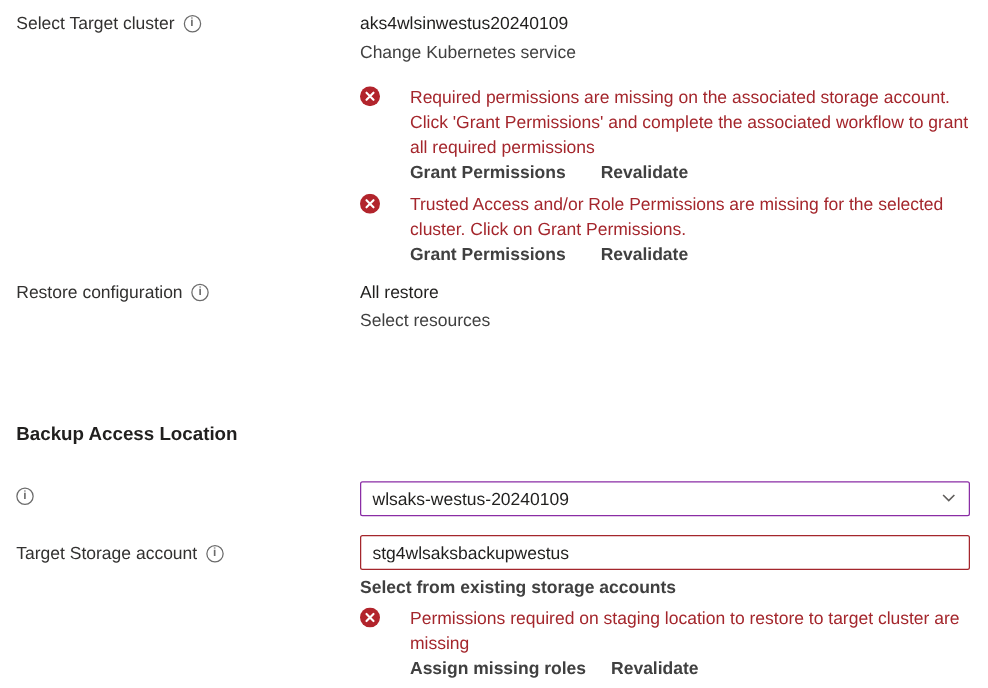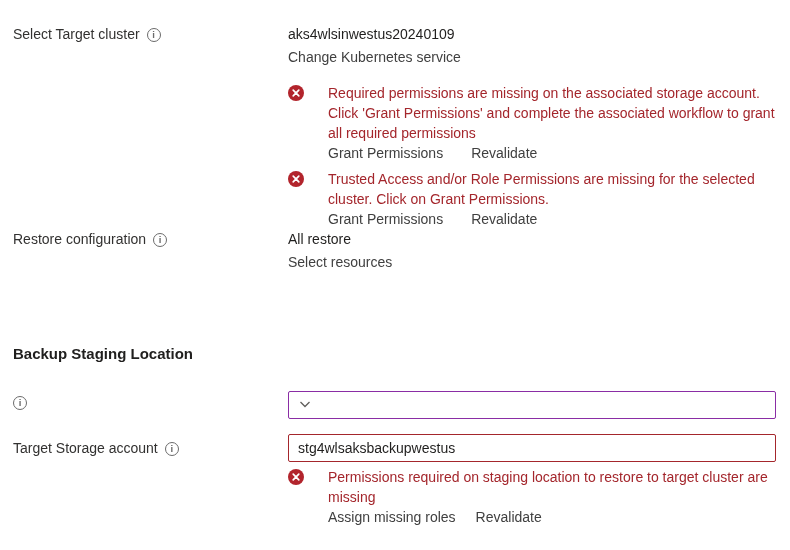--- a/index.html
+++ b/index.html
@@ -4,21 +4,21 @@
 <style>
   * { margin: 0; padding: 0; box-sizing: border-box; }
   html, body {
     width: 790px; height: 550px;
     background: #ffffff;
     font-family: "Liberation Sans", "DejaVu Sans", sans-serif;
     font-size: 14px;
     color: #323130;
     overflow: hidden;
   }
-  .page { padding: 24px 14px 0 13px; }
+  .page { padding: 8px 14px 0 13px; }
 
   .row { display: flex; align-items: flex-start; }
   .label-col {
     width: 275px; flex-shrink: 0;
     display: flex; align-items: center; gap: 7px;
     line-height: 20px;
   }
   .content-col { flex: 1; max-width: 488px; }
 
   .info-icon {
@@ -33,26 +33,26 @@
 
   a.link {
     color: #404040; text-decoration: none; line-height: 20px;
     display: inline-block; cursor: pointer;
   }
   .link-row { margin-top: 3px; }
 
   .error-block { display: flex; gap: 24px; }
   .error-block .err-icon-wrap { flex-shrink: 0; margin-top: 2px; }
   .error-msg { color: #a4262c; line-height: 20px; max-width: 468px; }
-  .error-actions { display: flex; gap: 28px; }
+  .error-actions { display: flex; gap: 28px; font-weight: bold; }
 
   .err1 { margin-top: 16px; }
   .err2 { margin-top: 6px; }
 
-  .row-restore { }
+  .row-restore { margin-top: 10px; }
 
   .section-header {
     margin-top: 72px;
     font-size: 15px; font-weight: bold; color: #201f1e;
     line-height: 20px;
   }
 
   .row-rg { margin-top: 27px; }
   .row-rg .label-col, .row-sa .label-col { padding-top: 4px; }
 
@@ -134,44 +134,48 @@
       <span class="info-icon">i</span>
     </div>
     <div class="content-col">
       <div class="value-text">All restore</div>
       <div class="link-row">
         <a class="link">Select resources</a>
       </div>
     </div>
   </div>
 
-  <div class="section-header">Backup Staging Location</div>
+  <div class="section-header">Backup Access Location</div>
 
   <div class="row row-rg">
     <div class="label-col">
       <span class="info-icon">i</span>
     </div>
     <div class="content-col">
       <div class="dropdown">
+        <span>wlsaks-westus-20240109</span>
         <span>
           <svg width="14" height="14" viewBox="0 0 14 14">
             <path d="M2.5 5 L7 9.5 L11.5 5" fill="none" stroke="#605e5c" stroke-width="1.3"></path>
           </svg>
         </span>
       </div>
     </div>
   </div>
 
   <div class="row row-sa">
     <div class="label-col">
       <span>Target Storage account</span>
       <span class="info-icon">i</span>
     </div>
     <div class="content-col">
       <input class="text-input" type="text" value="stg4wlsaksbackupwestus" style="">
+      <div>
+        <a class="link bold-link">Select from existing storage accounts</a>
+      </div>
 
       <div class="error-block err3">
         <span class="err-icon-wrap">
           <svg width="16" height="16" viewBox="0 0 16 16">
             <circle cx="8" cy="8" r="8" fill="#b2242c"></circle>
             <path d="M5.2 5.2 L10.8 10.8 M10.8 5.2 L5.2 10.8" stroke="#ffffff" stroke-width="1.7" stroke-linecap="round"></path>
           </svg>
         </span>
         <div>
           <div class="error-msg">Permissions required on staging location to restore to target cluster are missing</div>

